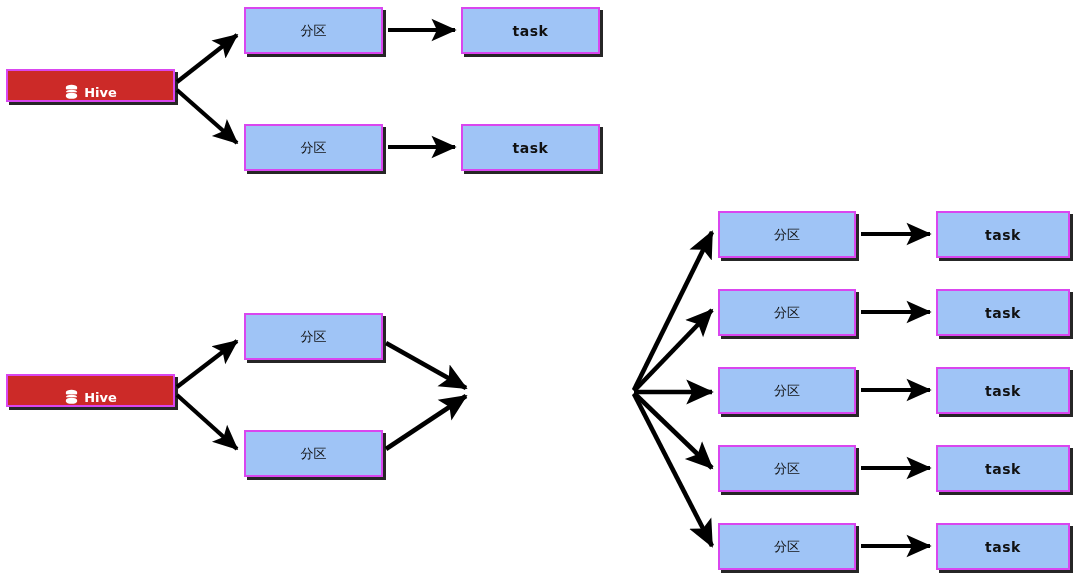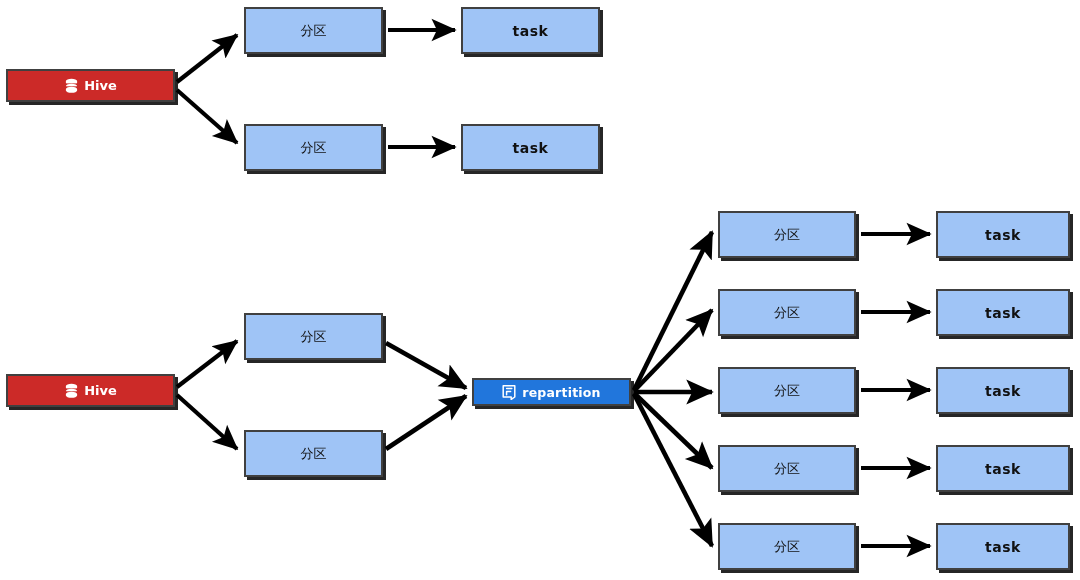--- a/index.html
+++ b/index.html
@@ -18,21 +18,21 @@
   }
   svg.edges {
     position: absolute;
     top: 0; left: 0;
     width: 1080px;
     height: 580px;
     pointer-events: none;
   }
   .node {
     position: absolute;
-    border: 2px solid #404040;
+    border: 2px solid #d946ef;
     box-shadow: 3px 3px 0 rgba(0,0,0,0.85);
     display: flex;
     align-items: center;
     justify-content: center;
     z-index: 5;
   }
   .node-partition, .node-task {
     background: #9FC4F6;
   }
   .node-partition .label {
@@ -44,20 +44,21 @@
   .node-task .label {
     font-family: "DejaVu Sans", sans-serif;
     font-size: 14px;
     font-weight: bold;
     color: #111111;
     letter-spacing: 0.5px;
   }
   .node-hive {
     background: #CC2A28;
     gap: 5px;
+    align-items: flex-end;
   }
   .node-hive .label {
     font-family: "DejaVu Sans", sans-serif;
     font-size: 13px;
     font-weight: bold;
     color: #ffffff;
   }
   .node-repartition {
     background: #2176DC;
     gap: 6px;
@@ -196,29 +197,20 @@
     <span class="label">Hive</span>
   </div>
 
   <div class="node node-partition" style="left:244px; top:313px; width:139px; height:47px;">
     <span class="label">分区</span>
   </div>
   <div class="node node-partition" style="left:244px; top:430px; width:139px; height:47px;">
     <span class="label">分区</span>
   </div>
 
-  <div class="node node-repartition" style="left:472px; top:378px; width:159px; height:28px;">
-    <span class="icon">
-      <svg width="14" height="15" viewBox="0 0 14 15" aria-hidden="true">
-        <path d="M1.2 0.8 h11.6 v11.2 l-3.6 2.4 v-2.4 h-8 z" fill="none" stroke="#ffffff" stroke-width="1.5" stroke-linejoin="round"></path>
-        <path d="M4.6 3.6 h5.2 M4.6 6.6 h4.0 M4.6 6.6 v3.2" stroke="#ffffff" stroke-width="1.5" fill="none" stroke-linecap="round"></path>
-      </svg>
-    </span>
-    <span class="label">repartition</span>
-  </div>
 
   <div class="node node-partition" style="left:718px; top:211px; width:138px; height:47px;">
     <span class="label">分区</span>
   </div>
   <div class="node node-partition" style="left:718px; top:289px; width:138px; height:47px;">
     <span class="label">分区</span>
   </div>
   <div class="node node-partition" style="left:718px; top:367px; width:138px; height:47px;">
     <span class="label">分区</span>
   </div>

